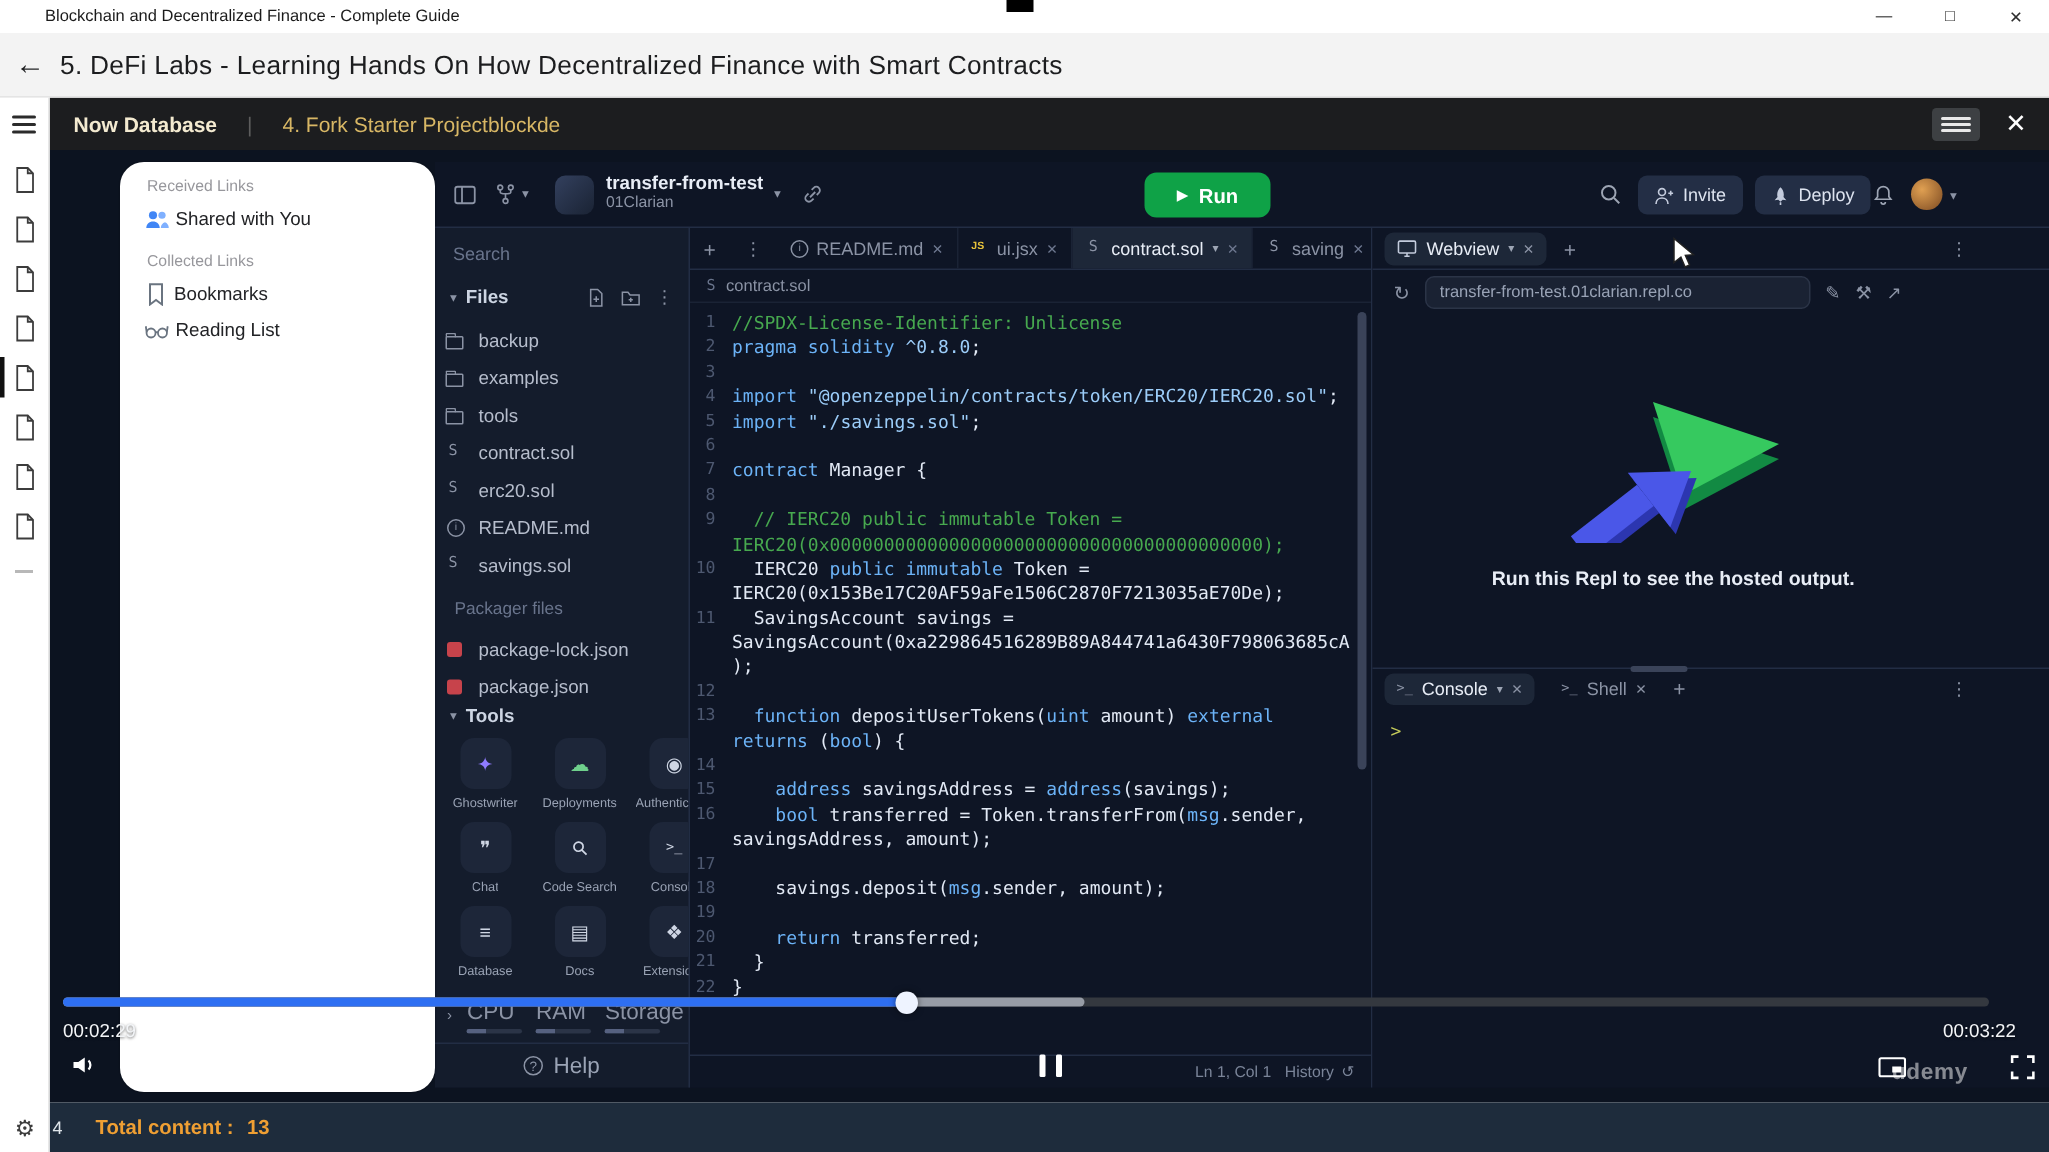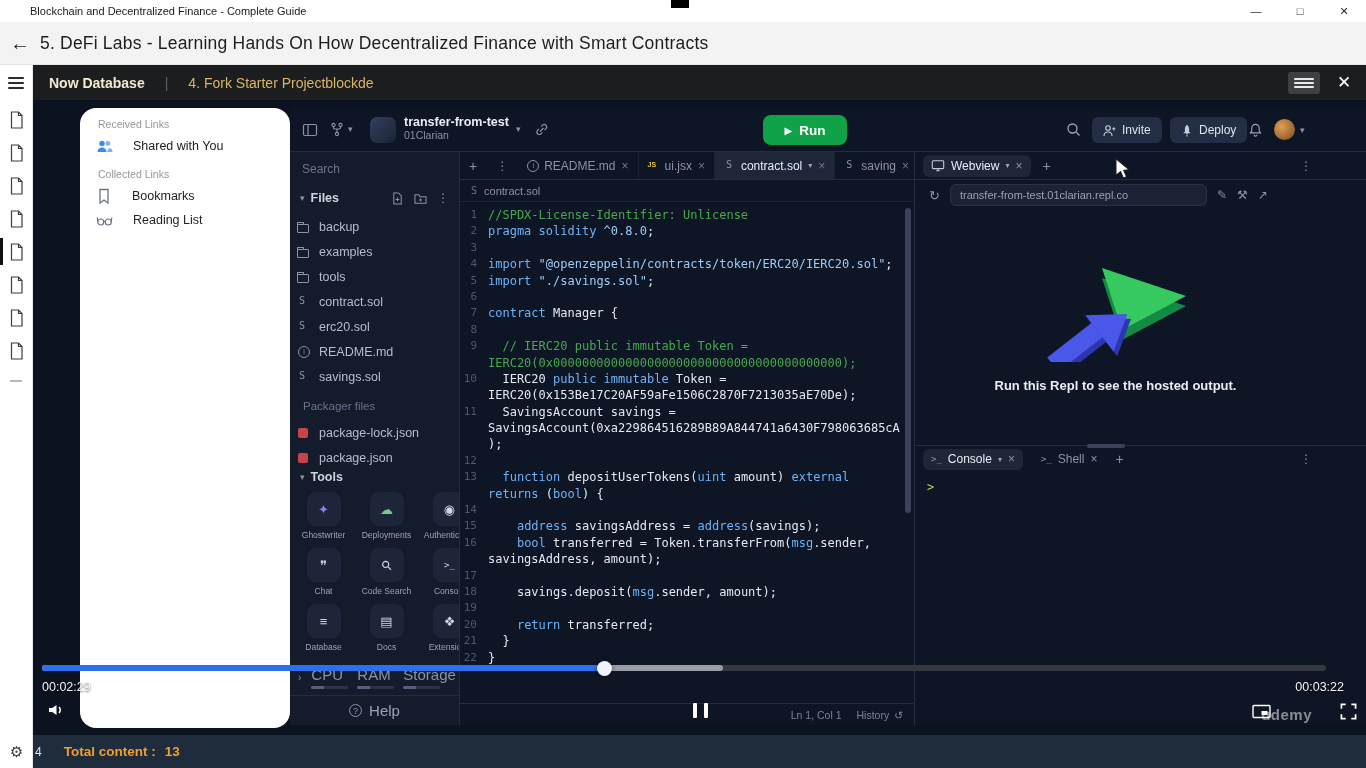--- a/index.html
+++ b/index.html
@@ -41,21 +41,21 @@
 .bb-prefix{color:#dfe5ea;font-size:12px;margin-left:2px}
 .bb-label{color:#ef9f33;font-size:13.5px;font-weight:700;margin-left:22px}
 .bb-count{color:#ef9f33;font-size:13.5px;font-weight:700;margin-left:9px}
 
 
 .video{position:absolute;left:33px;top:100px;width:1333px;height:635px;background:#0c1320;overflow:hidden;z-index:10}
 
 
 .mac-panel{position:absolute;left:47px;top:8px;width:210px;height:620px;background:#fff;border-radius:16px;box-shadow:0 0 0 1px rgba(0,0,0,.08);z-index:12}
 .mp-header{margin:10px 0 4px 18px;font-size:10.5px;color:#97979c}
-.mp-row{display:flex;align-items:center;gap:20px;height:24px;padding-left:16px}
+.mp-row{display:flex;align-items:center;gap:4px;height:24px;padding-left:16px}
 .mp-row span.lbl{font-size:12.5px;color:#222326}
 
 
 .replit{position:absolute;left:257px;top:8px;width:1076px;height:617px;background:#0e1525;z-index:11;font-size:12px;color:#c6cede}
 
 
 .rp-topbar{position:relative;height:44px;border-bottom:1px solid #222d44}
 .rp-topbar .ic{position:absolute;top:14px;color:#8b93a5}
 .tp-panel{left:12px}.tp-fork{left:40px}.tp-fork-car{left:58px;top:16px;font-size:9px;color:#8b93a5;position:absolute}
 .repl-avatar{position:absolute;left:80px;top:9px;width:26px;height:26px;border-radius:7px;background:linear-gradient(135deg,#33405e,#1a2334)}
@@ -133,21 +133,21 @@
 .tab-kebab{margin-left:auto;display:flex;align-items:center;padding:0 10px;color:#8b93a5;font-size:12px}
 .breadcrumb{height:22px;display:flex;align-items:center;gap:7px;padding:0 11px;border-bottom:1px solid #1a2335}
 .breadcrumb .bi{font-size:10px;color:#69748c;font-family:"DejaVu Sans Mono",monospace}
 .breadcrumb .bt{font-size:11px;color:#8b93a5}
 .code{flex:1;position:relative;font-family:"DejaVu Sans Mono",monospace;font-size:12px;line-height:16.4px;padding-top:5px;overflow:hidden}
 .crow{display:flex;height:16.4px}
 .ln{width:28px;text-align:right;padding-right:11px;color:#4d5870;flex:none;font-size:11px}
 .ctext{white-space:pre}
 .tok-kw{color:#6cb3f7}.tok-cm{color:#47a94f}.tok-str{color:#9ccdf9}.tok-pl{color:#e2e9f5}
 .code-scrollbar{position:absolute;right:3px;top:6px;width:6px;height:305px;background:#3a4359;border-radius:3px}
-.editor-status{height:22px;border-top:1px solid #222d44;display:flex;align-items:center;justify-content:flex-end;gap:15px;padding:9px 11px;font-size:10.5px;color:#7a8498}
+.editor-status{height:22px;border-top:1px solid #222d44;display:flex;align-items:center;justify-content:flex-end;gap:9px;padding:9px 11px;font-size:10.5px;color:#7a8498}
 .editor-status .hist{display:flex;align-items:center;gap:5px}
 
 
 .wv-tabbar{height:28px;display:flex;align-items:center;border-bottom:1px solid #222d44;padding:0 54px 0 8px}
 .wv-tab{display:flex;align-items:center;gap:6px;background:#1d2738;border-radius:6px;height:22px;padding:0 8px;color:#e8edf6;font-size:12px}
 .wv-tab .car{font-size:8px;color:#9da5b4}
 .wv-tab .x{color:#8b93a5;font-size:12px}
 .wv-plus{margin-left:12px;color:#8b93a5;font-size:14px}
 .wv-kebab{margin-left:auto;color:#8b93a5;font-size:12px}
 .wv-urlbar{height:30px;display:flex;align-items:center;gap:10px;padding:0 0 0 14px}

